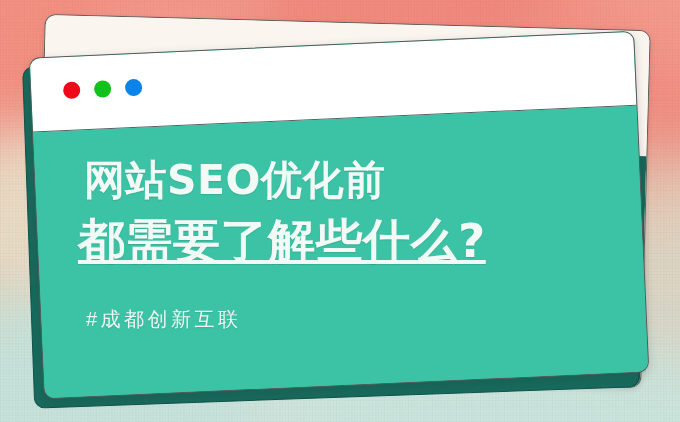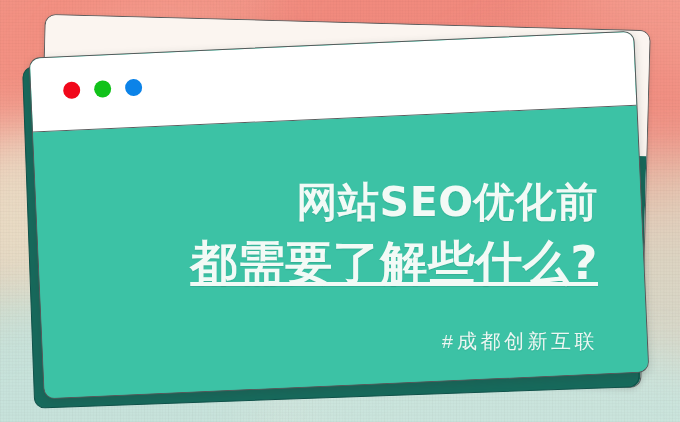--- a/index.html
+++ b/index.html
@@ -100,39 +100,38 @@
   }
 
   .dots{position:absolute;left:32px;top:25px;display:flex;gap:14px;}
   .dot{width:17px;height:17px;border-radius:50%;}
   .dot.red{background:#f1071a;}
   .dot.green{background:#11c21a;}
   .dot.blue{background:#0c83e8;}
 
   
   #text-block{
-    position:absolute;left:78px;top:182px;width:520px;
+    position:absolute;left:78px;top:160px;width:520px;
     z-index:40;
-    text-align:right;
   }
   .headline{
     color:#f2faf6;
     font-family:"DejaVu Sans","Liberation Sans",sans-serif;
     font-weight:700;
     letter-spacing:.5px;
     line-height:1;
     text-shadow:0 1px 1px rgba(22,110,94,.22);
     white-space:nowrap;
   }
   #headline-1{font-size:41px;margin:0 0 16px 6px;}
   #headline-2{font-size:47px;margin:0 0 0 0;text-decoration:underline;}
   #hashtag{
     margin:42px 0 0 8px;
     color:#edf7f3;
-    font-family:Liberation Mono, monospace;
+    font-family:Liberation Sans, sans-serif;
     font-size:20px;
     font-weight:400;
     letter-spacing:3.5px;
     white-space:nowrap;
     text-shadow:0 1px 1px rgba(22,110,94,.18);
   }
 </style>
 </head>
 <body>
 

